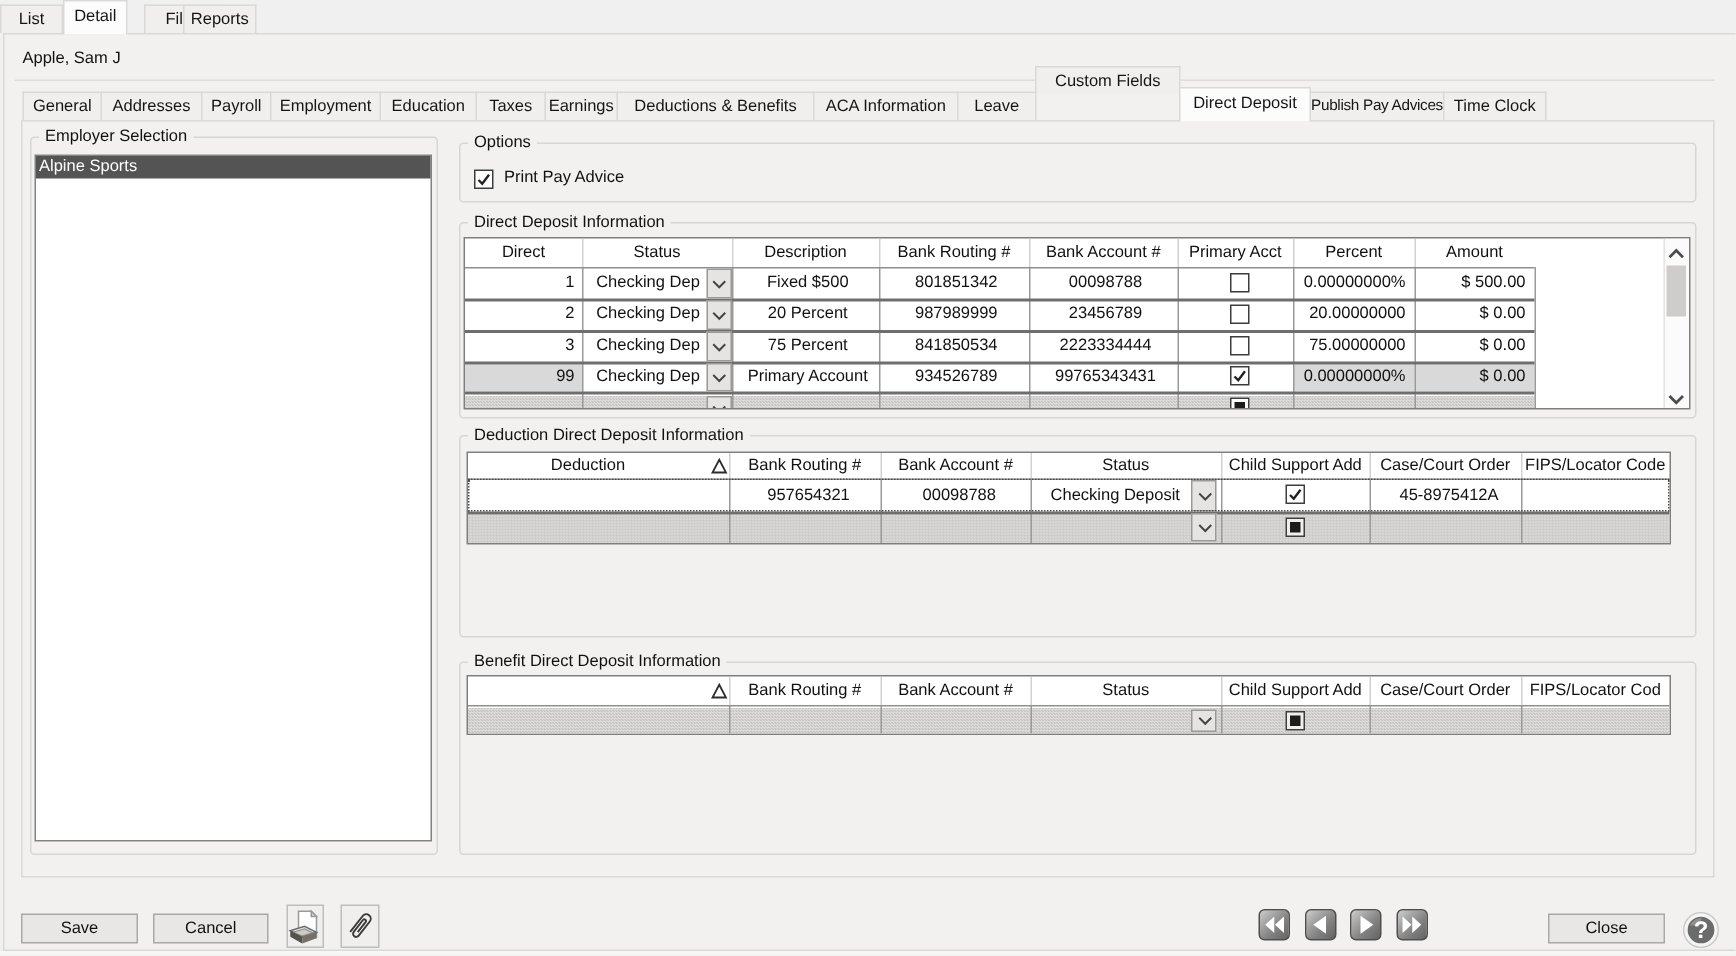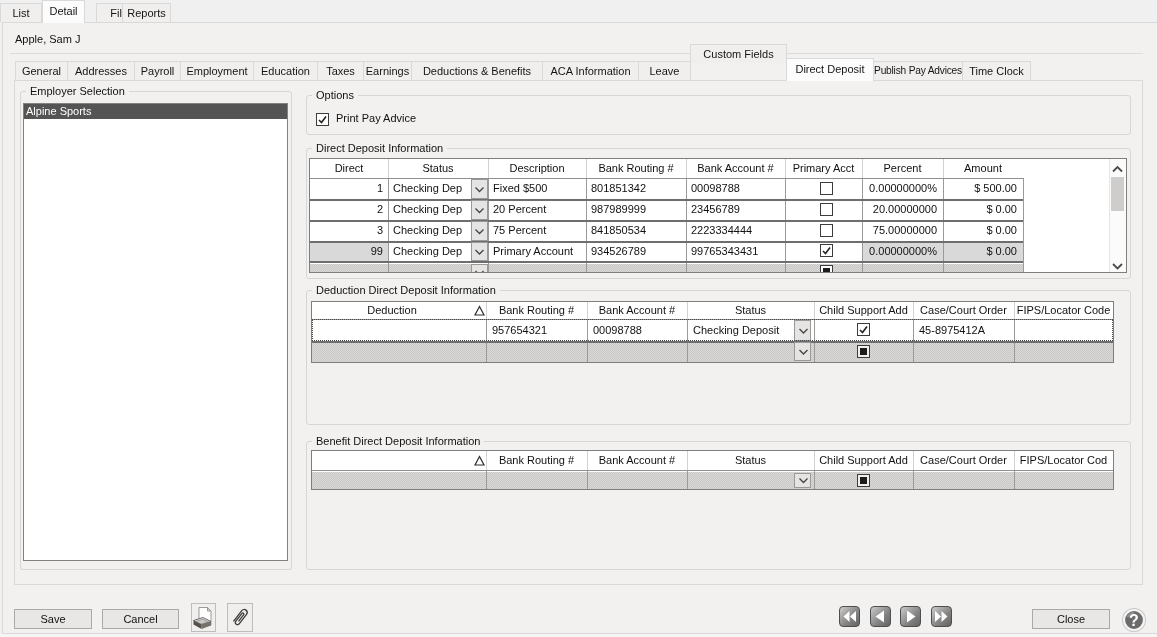--- a/index.html
+++ b/index.html
@@ -6,21 +6,21 @@
 .tab{position:absolute;background:#f0efee;border:1px solid #d9d9d9;border-bottom:none;text-align:center;color:#151515;box-sizing:border-box;white-space:nowrap;overflow:hidden}
 .tabA{background:#fcfcfc;z-index:5}
 .gbox{position:absolute;border:1px solid #d8d6d4;border-radius:3px;box-sizing:border-box}
 .glbl{position:absolute;background:#f2f1f0;padding:0 4px;white-space:nowrap;z-index:2;line-height:12px}
 .grid{position:absolute;background:#fff;border:1px solid #7e7e7e;overflow:hidden;box-sizing:border-box}
 .vl{position:absolute;width:1px;background:#9a9a9a}
 .vlh{position:absolute;width:1px;background:#d2d2d2;top:0;height:19px}
 .hl{position:absolute;height:2px;background:#6e6e6e}
 .hl1{position:absolute;height:1px;background:#8f8f8f}
 .hc{position:absolute;text-align:center;white-space:nowrap;overflow:hidden}
-.cl{position:absolute;text-align:left;padding-left:4px;white-space:nowrap;overflow:hidden;box-sizing:border-box}
+.cl{position:absolute;text-align:center;padding-left:4px;white-space:nowrap;overflow:hidden;box-sizing:border-box}
 .cr{position:absolute;text-align:right;padding-right:4px;white-space:nowrap;overflow:hidden;box-sizing:border-box}
 .dd{position:absolute;background:#e6e4e2;border:1px solid #999;box-sizing:border-box}
 .cb{position:absolute;width:13px;height:13px;background:#fff;border:1px solid #3c3c3c;box-sizing:border-box}
 .hatch{position:absolute;background:repeating-conic-gradient(#c9c7c5 0 25%,#dcdad8 0 50%) 0 0/2px 2px}
 .selrow{position:absolute;background:#d9d9d9}
 .btn{position:absolute;background:#e8e7e6;border:1px solid #a9a9a9;text-align:center;color:#111;box-sizing:border-box}
 .nav{position:absolute;width:21px;height:21px;border-radius:4px;border:1px solid #4e4e4e;background:linear-gradient(135deg,#cecece 0%,#a6a6a6 30%,#828282 60%,#636363 100%);box-sizing:border-box}
 </style></head>
 <body>
 

